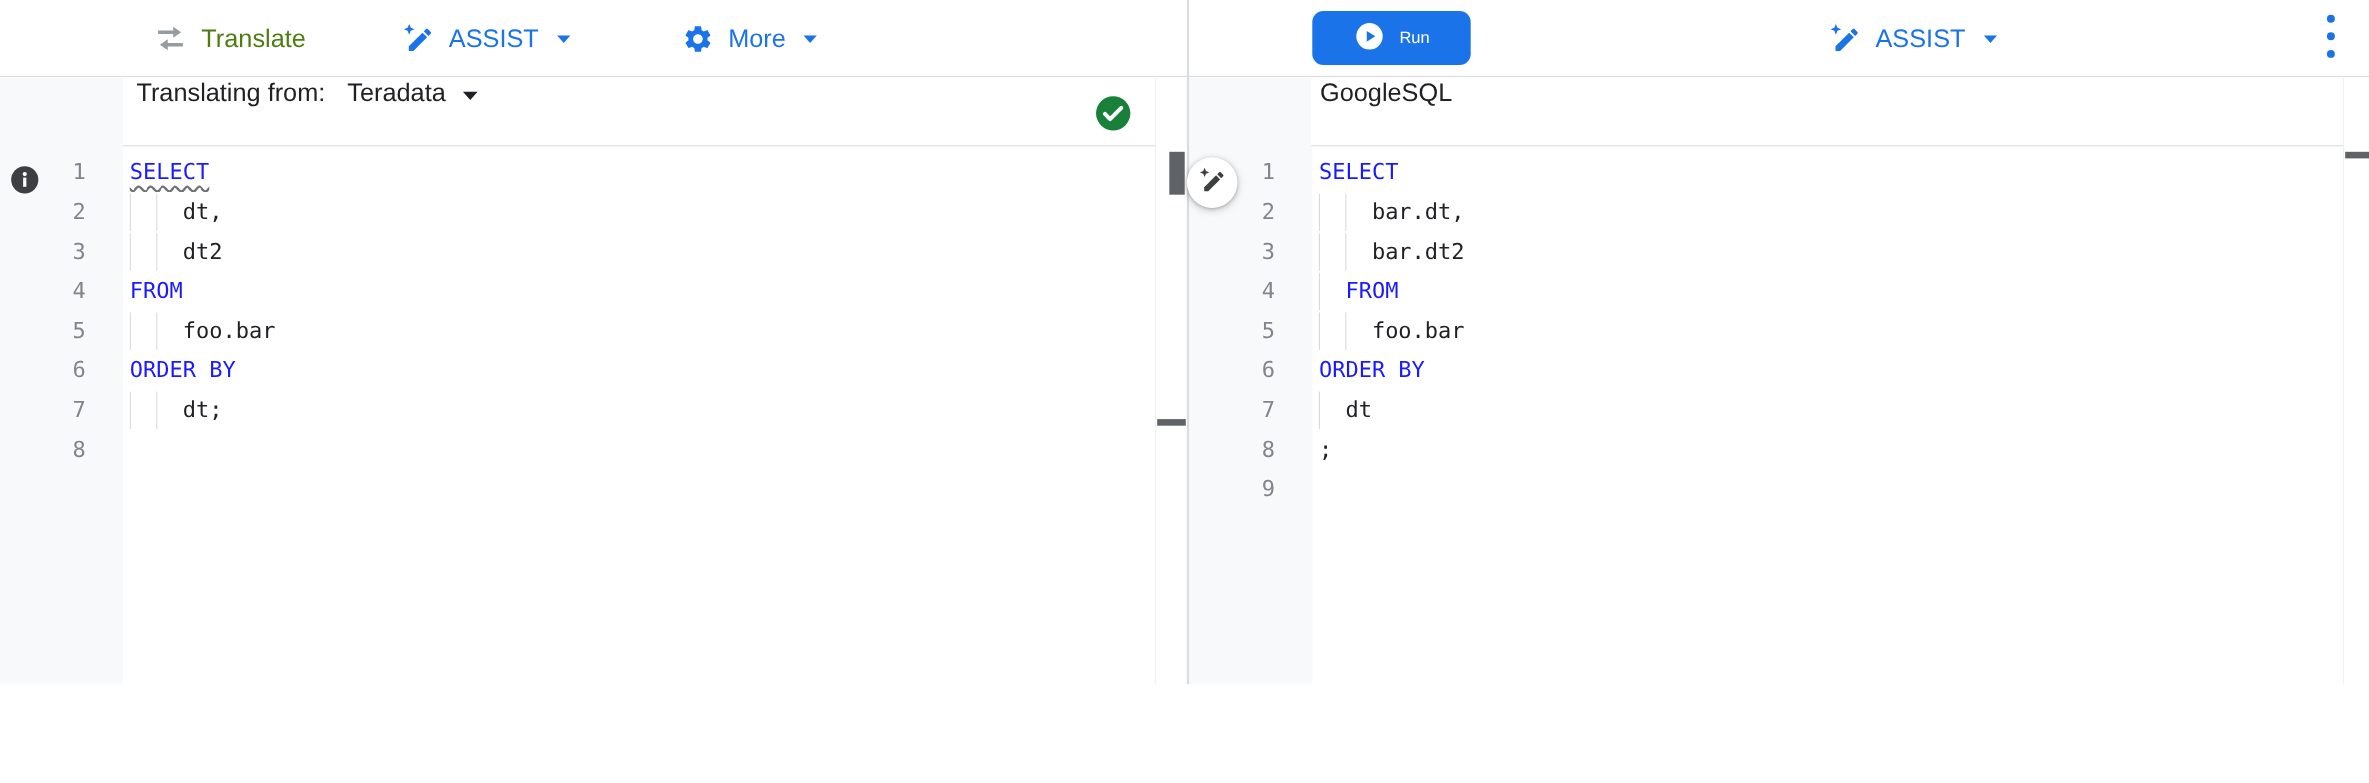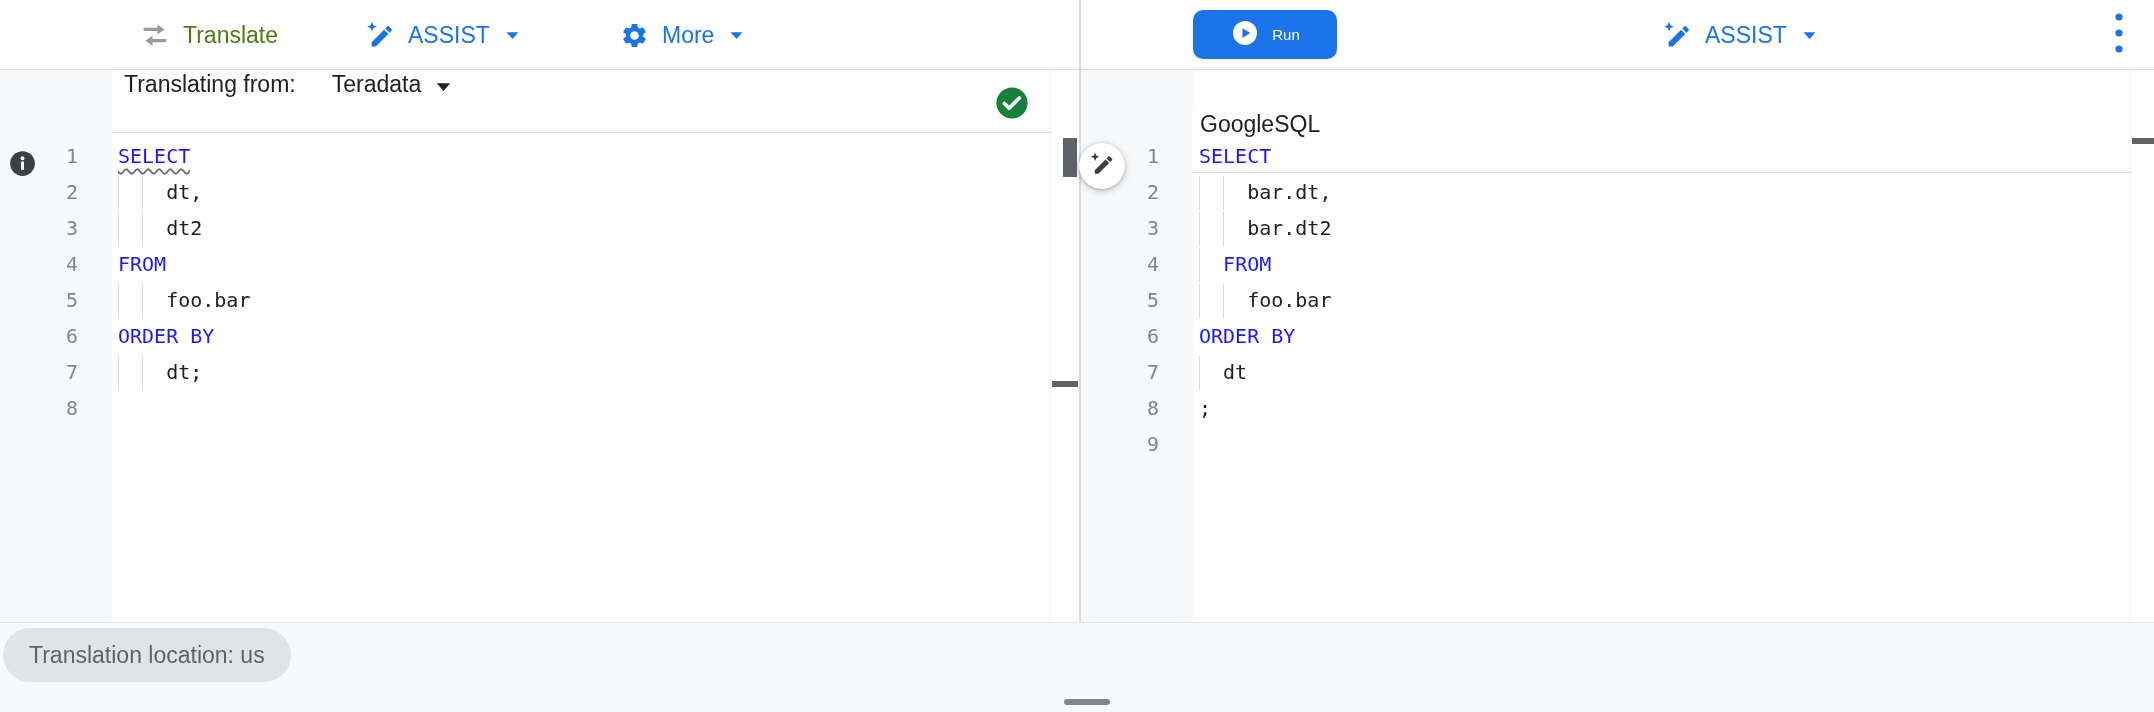--- a/index.html
+++ b/index.html
@@ -25,22 +25,22 @@
   .gutter-bg { position:absolute; top:71px; width:112px; height:551px; background:#f8f9fa; }
   .gutter-left { left:0; }
   .gutter-right { left:1081px; }
   .divider-v { position:absolute; left:1079px; top:0; width:2px; height:622px; background:#dadce0; z-index:6; }
   .track-line { position:absolute; top:71px; width:1px; height:551px; background:#eef0f2; }
   .track-left { left:1050px; }
   .track-right { left:2130px; }
 
   .panel-header { position:absolute; top:71px; height:62px; background:#fff; border-bottom:1px solid #dadce0; display:flex; align-items:flex-start; font-size:23px; color:#202124; }
   .header-left { left:112px; width:938px; padding-left:12px; }
-  .header-right { left:1192px; width:938px; padding-left:8px;margin-top:40px; }
-  .dialect-select { display:flex; align-items:center; gap:14px; margin-left:36px; cursor:pointer; color:#202124; }
+  .header-right { left:1192px; width:938px; padding-left:8px; }
+  .dialect-select { display:flex; align-items:center; gap:14px; margin-left:20px; cursor:pointer; color:#202124; }
   .dialect-select .caret { color:#202124; }
   .status-check { position:absolute; left:995px; top:86px; width:34px; height:34px; }
 
   
   .editor { position:absolute; top:132px; height:490px; padding-top:6px; font-family:"DejaVu Sans Mono", monospace; font-size:20px; }
   .editor-left { left:0; width:1050px; }
   .editor-right { left:1081px; width:1049px; }
   .code-line { display:flex; height:36px; line-height:36px; }
   .ln { width:78px; text-align:right; color:#80868b; flex:0 0 78px; user-select:none; }
   .lc { position:relative; margin-left:40px; white-space:pre; color:#202124; }
@@ -271,20 +271,14 @@
       </svg>
     </span>
   </div>
 
   <div class="vscroll-thumb"></div>
   <div class="cursor-marker marker-left"></div>
   <div class="cursor-marker marker-right"></div>
 
   <div class="divider-v"></div>
 
-  <div class="bottom-strip">
-    <div class="location-chip">
-      <span>Translation location: us</span>
-    </div>
-    <div class="drag-pill"></div>
-  </div>
 
 </div>
 
 </body></html>

